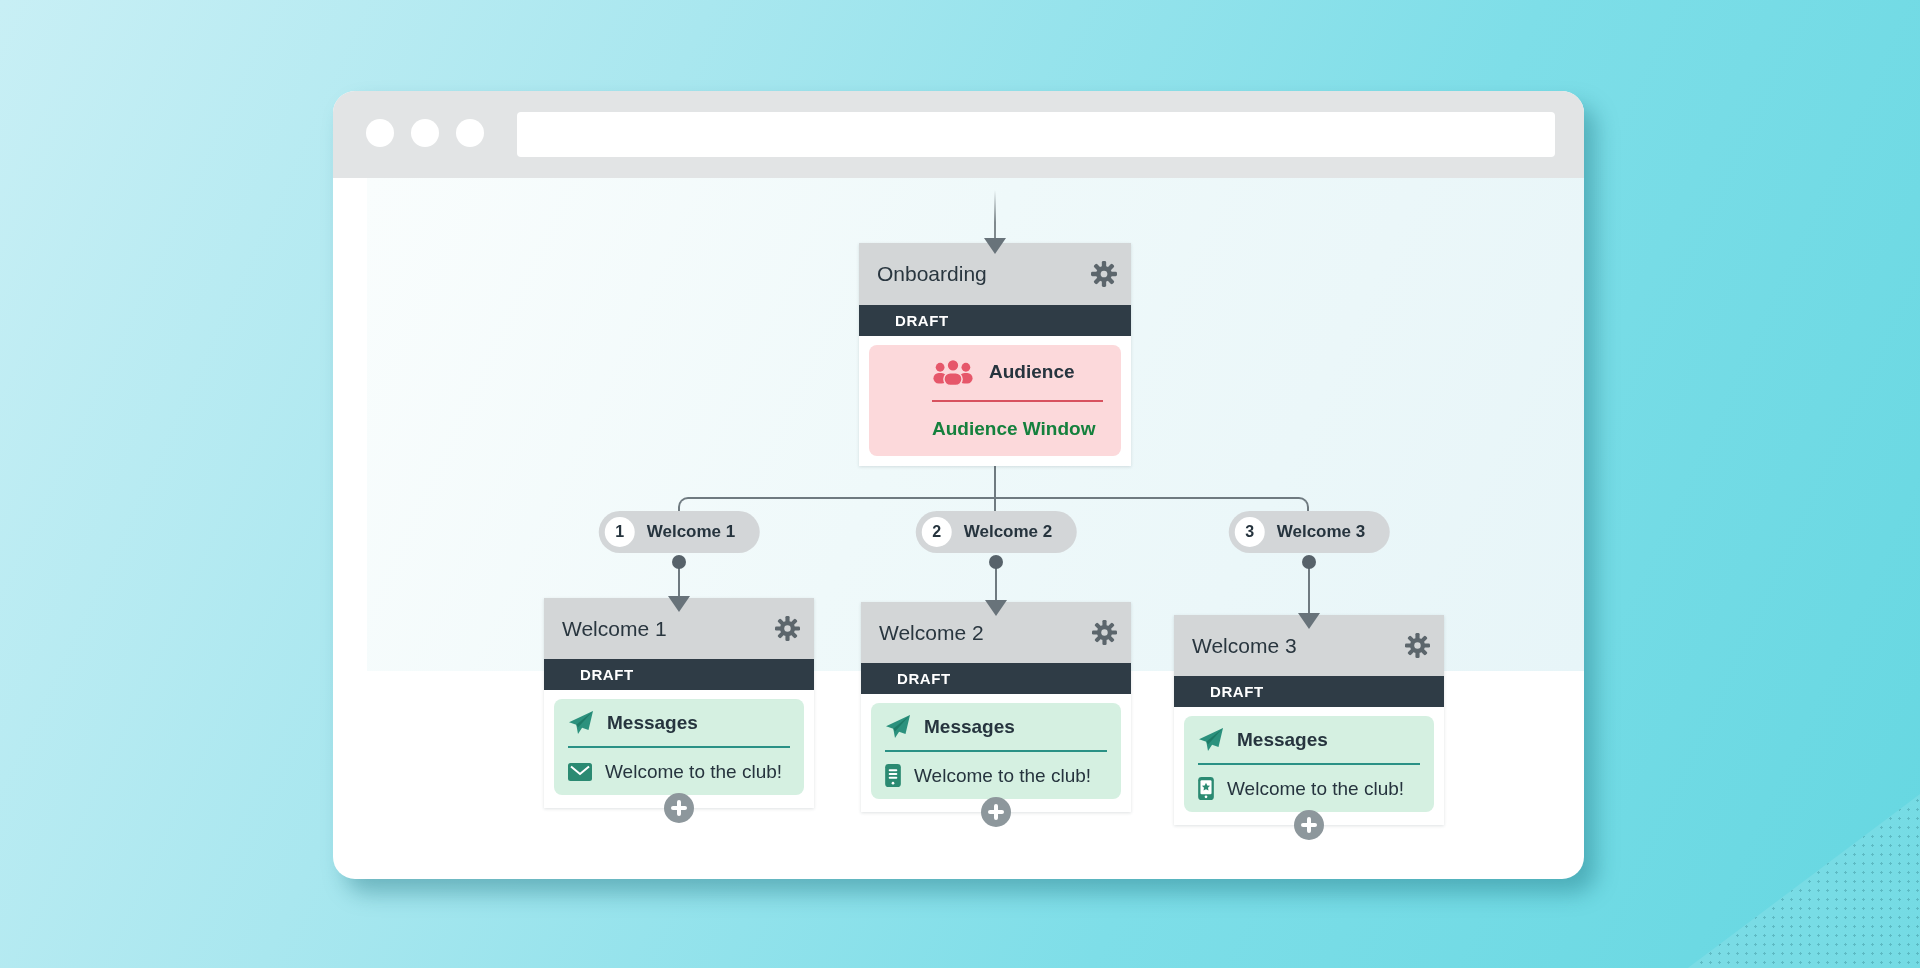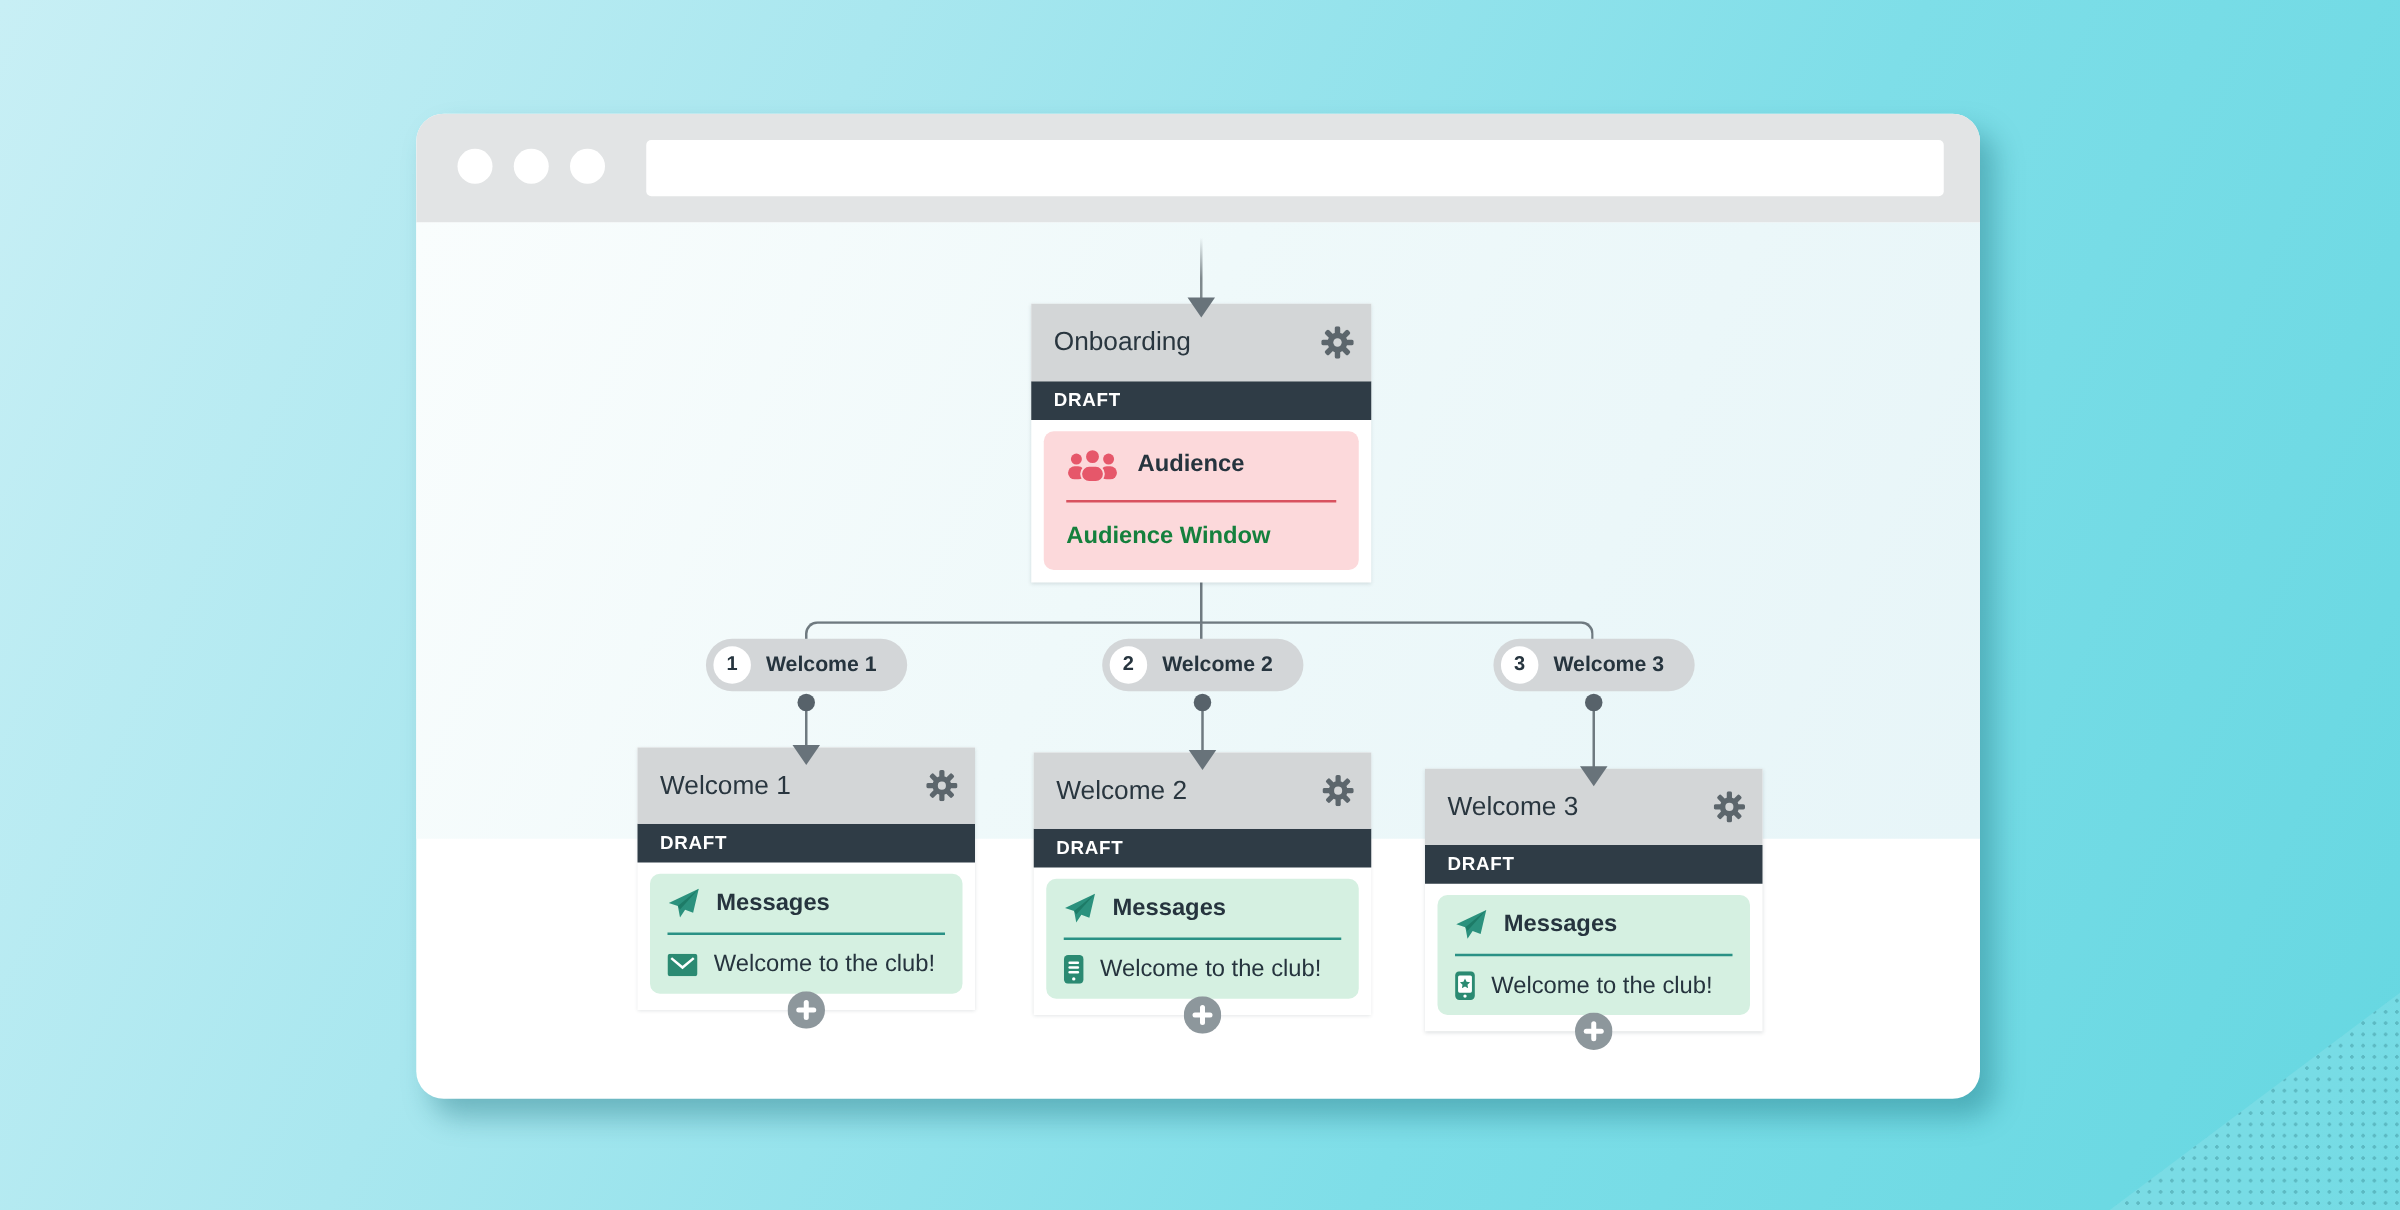--- a/index.html
+++ b/index.html
@@ -31,20 +31,21 @@
     border-radius: 50%; background: #ffffff;
   }
   .urlbar {
     position: absolute; left: 184px; top: 21px; width: 1038px; height: 45px;
     background: #ffffff; border-radius: 4px;
   }
 
   .canvas {
     position: relative; height: 493px;
     background: linear-gradient(115deg, #f9fdfd 0%, #eff9fa 45%, #e7f5f8 100%);
+    margin-left: 34px;
   }
 
   
   .vline { position: absolute; width: 2px; background: #6f7a80; z-index: 1; }
   .vline.fade { background: linear-gradient(to bottom, rgba(127,137,141,0), #7f898d 65%); }
   .rail {
     position: absolute; left: 311px; top: 319px; width: 631px; height: 16px;
     border: 2px solid #6f7a80; border-bottom: none;
     border-radius: 10px 10px 0 0; z-index: 1;
   }
@@ -69,25 +70,25 @@
   }
   .card-title { font-size: 21px; color: #29363f; }
   .gear-btn {
     position: absolute; right: 14px; top: 50%; transform: translateY(-50%);
     width: 26px; height: 26px; display: flex; align-items: center; justify-content: center;
     cursor: pointer;
   }
   .card-draft {
     height: 31px; background: #2f3c46; color: #ffffff;
     font-size: 15px; font-weight: bold; letter-spacing: 0.6px;
-    display: flex; align-items: center; padding: 0 18px;
+    display: flex; align-items: center; padding: 0 36px;
   }
   .card-body { padding: 9px 10px 10px 10px; }
   .module { border-radius: 8px; display: flex; flex-direction: column; }
-  .module.audience { background: #fcd9db; height: 111px; }
+  .module.audience { background: #fcd9db; height: 111px; padding-left: 45px; }
   .module.messages { background: #d5f0e1; height: 96px; }
   .module-row {
     flex: 1; display: flex; align-items: center; gap: 13px; padding: 0 14px;
   }
   .module-row.lead { padding-left: 18px; gap: 15px; }
   .module-label { font-size: 19px; font-weight: bold; color: #26343e; }
   .module-sub-bold { font-size: 19px; font-weight: bold; color: #15803d; }
   .module-message { font-size: 19px; color: #26343e; }
   .module-divider { height: 0; border-top: 2px solid; margin: 0 14px; }
   .module-divider.red { border-color: #d8525f; margin: 0 18px; }

